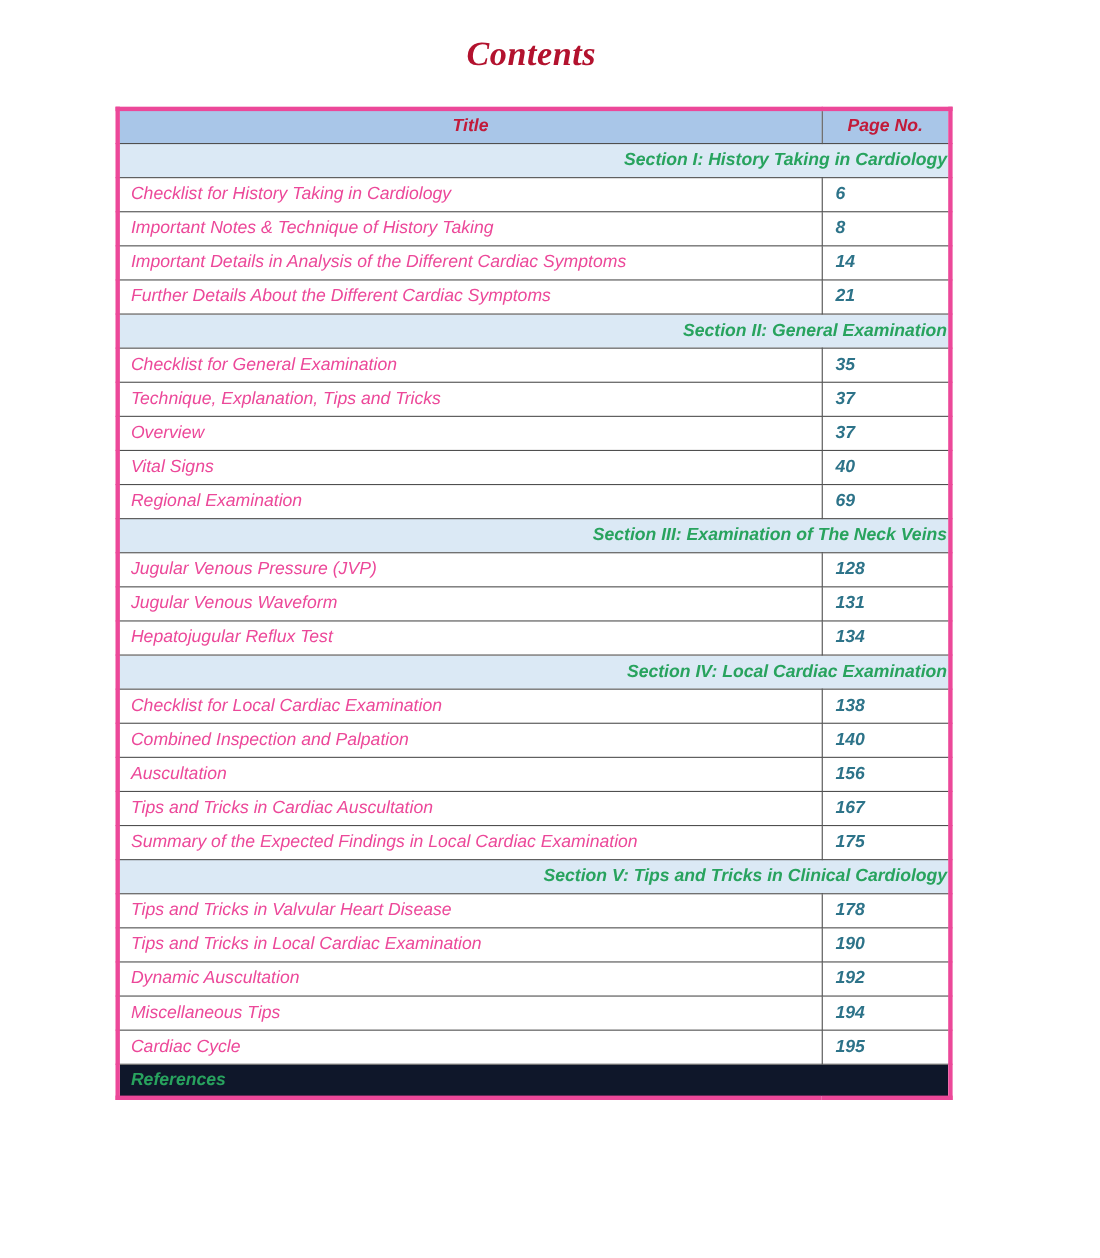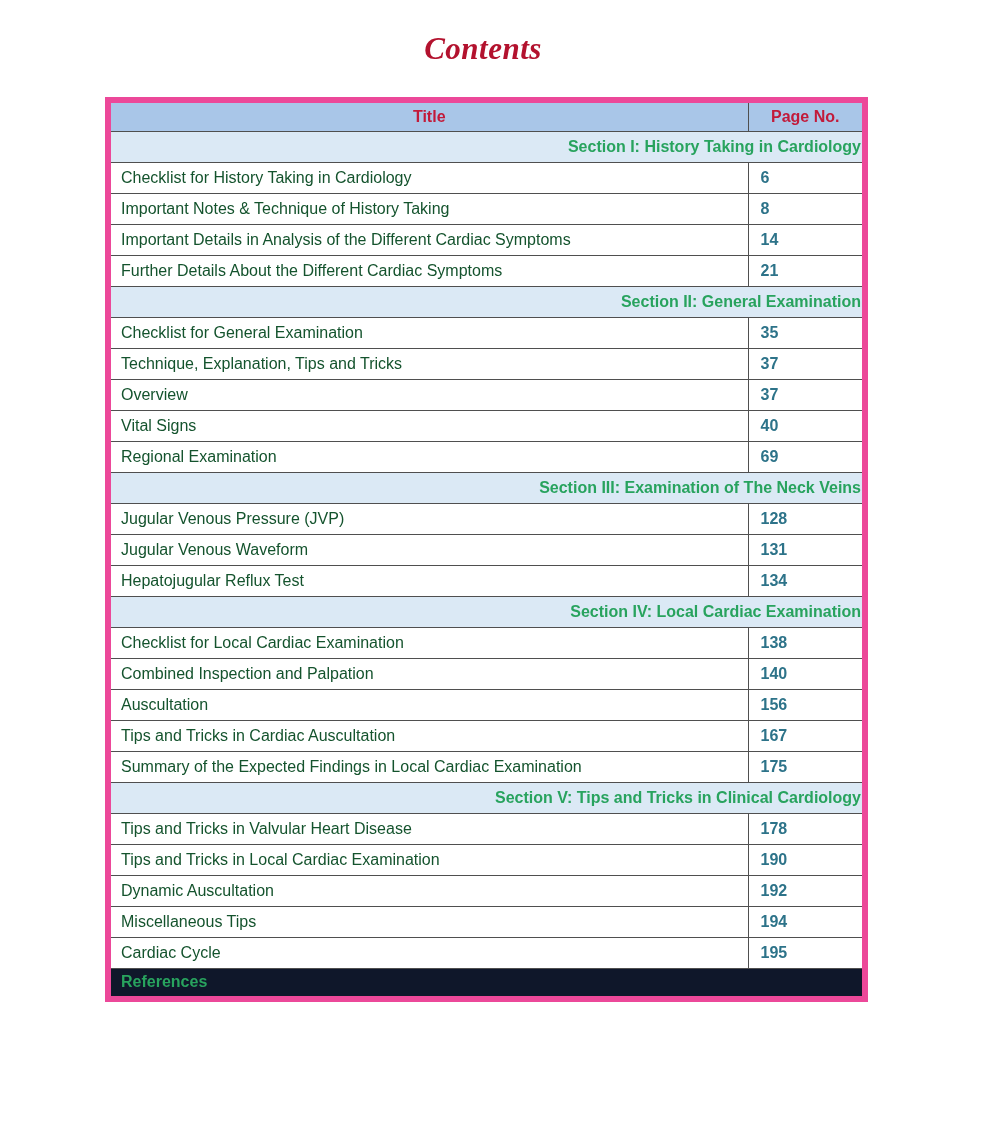--- a/index.html
+++ b/index.html
@@ -28,21 +28,22 @@
     letter-spacing: 0.5px;
     color: #b3122e;
   }
   table.toc {
     position: absolute;
     top: 97px;
     left: 105px;
     width: 757px;
     border-collapse: collapse;
     table-layout: fixed;
-    border: 6px solid #ec4899;
+    border: 4px solid #ec4899;
+    font-style: italic;
   }
   table.toc th, table.toc td {
     border: 1px solid #4f4f4f;
     box-sizing: border-box;
     white-space: nowrap;
     overflow: hidden;
   }
   col.c-title { width: 640px; }
   col.c-page  { width: 117px; }
   thead th {
@@ -62,21 +63,21 @@
     height: 31px;
     padding-left: 10px;
     text-align: right;
   }
   tr.item-row td {
     background: #ffffff;
     font-size: 16px;
     height: 31px;
   }
   tr.item-row td.title-cell {
-    color: #14532d;
+    color: #ec4899;
     padding-left: 10px;
   }
   tr.item-row td.page-cell {
     color: #2d7389;
     font-weight: bold;
     padding-left: 12px;
   }
   tr.references-row td {
     background: #0f172a;
     color: #28a35e;

